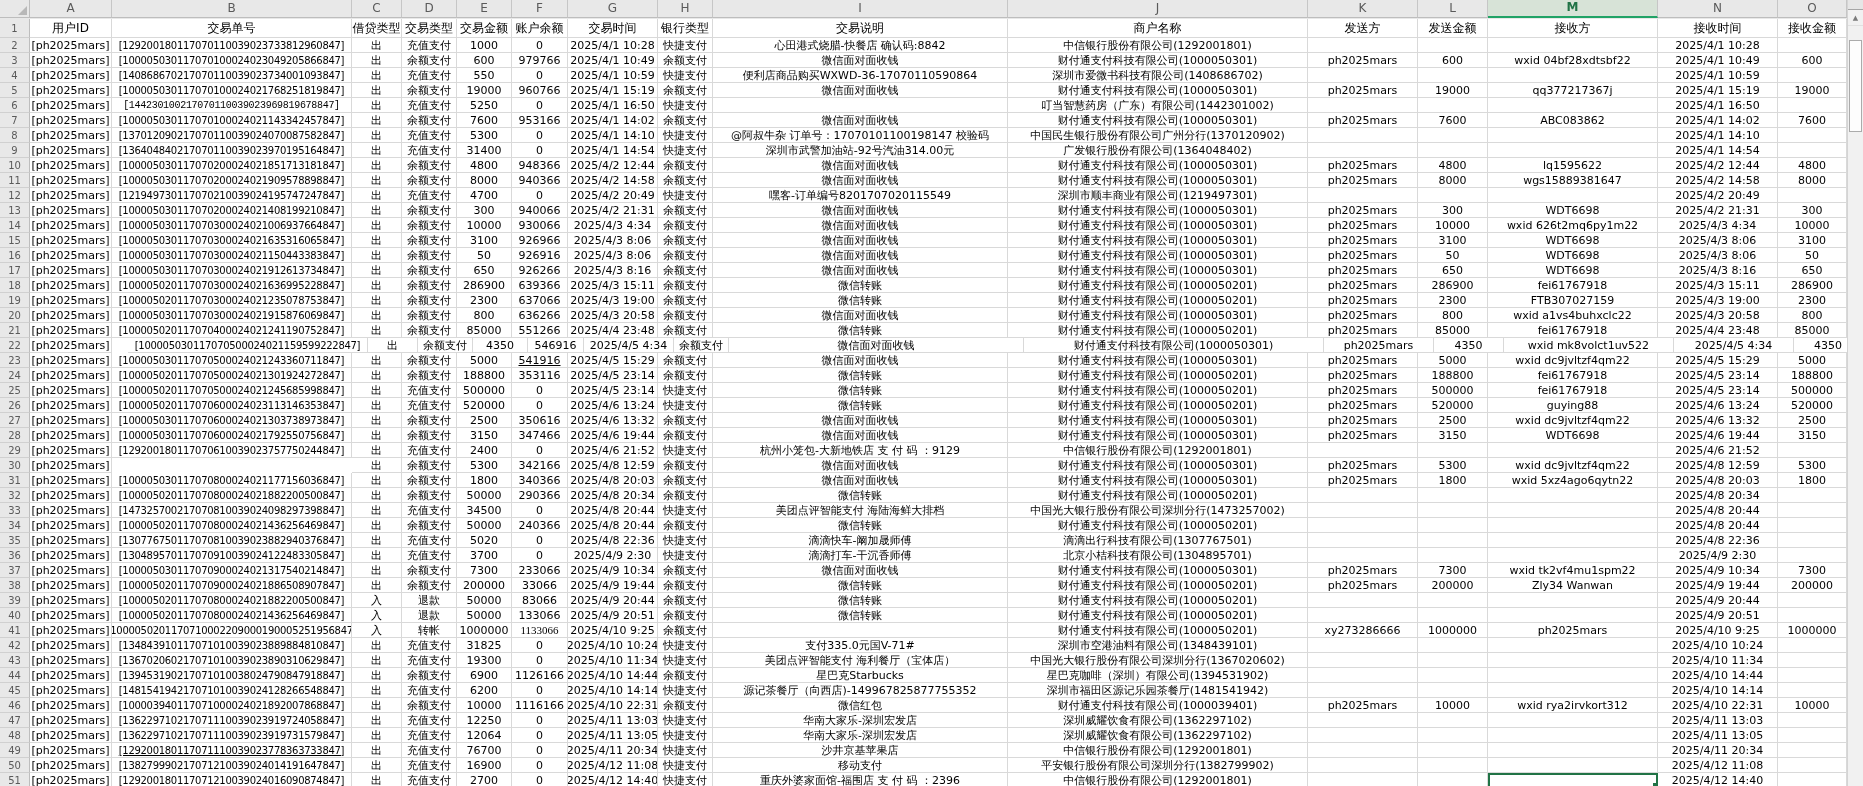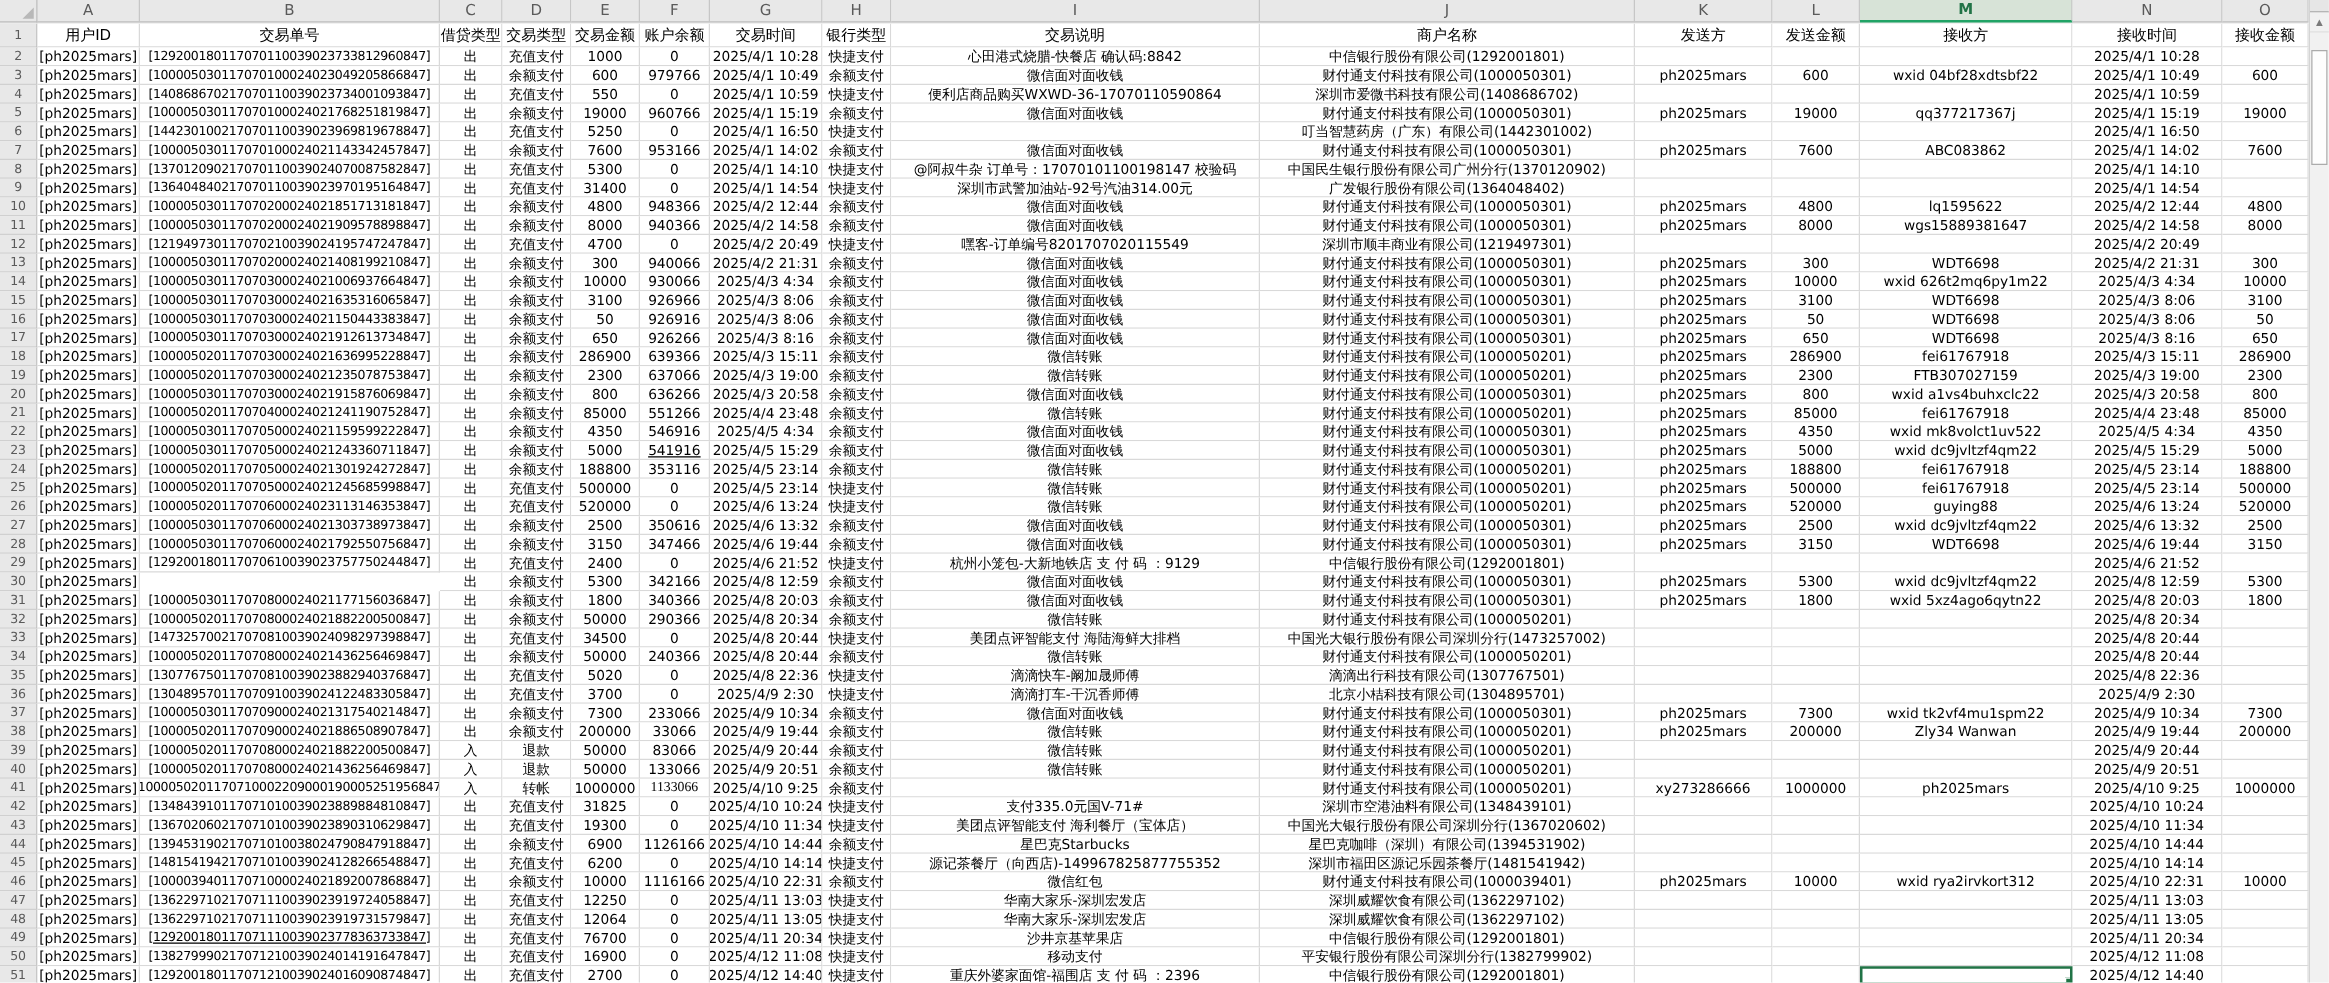--- a/index.html
+++ b/index.html
@@ -156,21 +156,21 @@
           <div class="cell" style="width: 300px;">财付通支付科技有限公司(1000050301)</div>
           <div class="cell" style="width: 110px;">ph2025mars</div>
           <div class="cell" style="width: 70px;">19000</div>
           <div class="cell" style="width: 170px;">qq377217367j</div>
           <div class="cell" style="width: 120px;">2025/4/1 15:19</div>
           <div class="cell" style="width: 69px;">19000</div>
         </div>
         <div class="row">
           <div class="rownum">6</div>
           <div class="cell" style="width: 82px;">[ph2025mars]</div>
-          <div class="cell cell-b" style="width: 240px;">[144230100217070110039023969819678847]</div>
+          <div class="cell cell-b" style="width: 240px; font-family: Liberation Mono, monospace;">[144230100217070110039023969819678847]</div>
           <div class="cell" style="width: 50px;">出</div>
           <div class="cell" style="width: 55px;">充值支付</div>
           <div class="cell" style="width: 55px;">5250</div>
           <div class="cell" style="width: 56px;">0</div>
           <div class="cell" style="width: 90px;">2025/4/1 16:50</div>
           <div class="cell" style="width: 55px;">快捷支付</div>
           <div class="cell" style="width: 295px;"></div>
           <div class="cell" style="width: 300px;">叮当智慧药房（广东）有限公司(1442301002)</div>
           <div class="cell" style="width: 110px;"></div>
           <div class="cell" style="width: 70px;"></div>
@@ -444,21 +444,21 @@
           <div class="cell" style="width: 300px;">财付通支付科技有限公司(1000050201)</div>
           <div class="cell" style="width: 110px;">ph2025mars</div>
           <div class="cell" style="width: 70px;">85000</div>
           <div class="cell" style="width: 170px;">fei61767918</div>
           <div class="cell" style="width: 120px;">2025/4/4 23:48</div>
           <div class="cell" style="width: 69px;">85000</div>
         </div>
         <div class="row">
           <div class="rownum">22</div>
           <div class="cell" style="width: 82px;">[ph2025mars]</div>
-          <div class="cell cell-b" style="width: 240px;">[100005030117070500024021159599222847]</div>
+          <div class="cell cell-b" style="width: 240px; margin-left: 16px;">[100005030117070500024021159599222847]</div>
           <div class="cell" style="width: 50px;">出</div>
           <div class="cell" style="width: 55px;">余额支付</div>
           <div class="cell" style="width: 55px;">4350</div>
           <div class="cell" style="width: 56px;">546916</div>
           <div class="cell" style="width: 90px;">2025/4/5 4:34</div>
           <div class="cell" style="width: 55px;">余额支付</div>
           <div class="cell" style="width: 295px;">微信面对面收钱</div>
           <div class="cell" style="width: 300px;">财付通支付科技有限公司(1000050301)</div>
           <div class="cell" style="width: 110px;">ph2025mars</div>
           <div class="cell" style="width: 70px;">4350</div>

